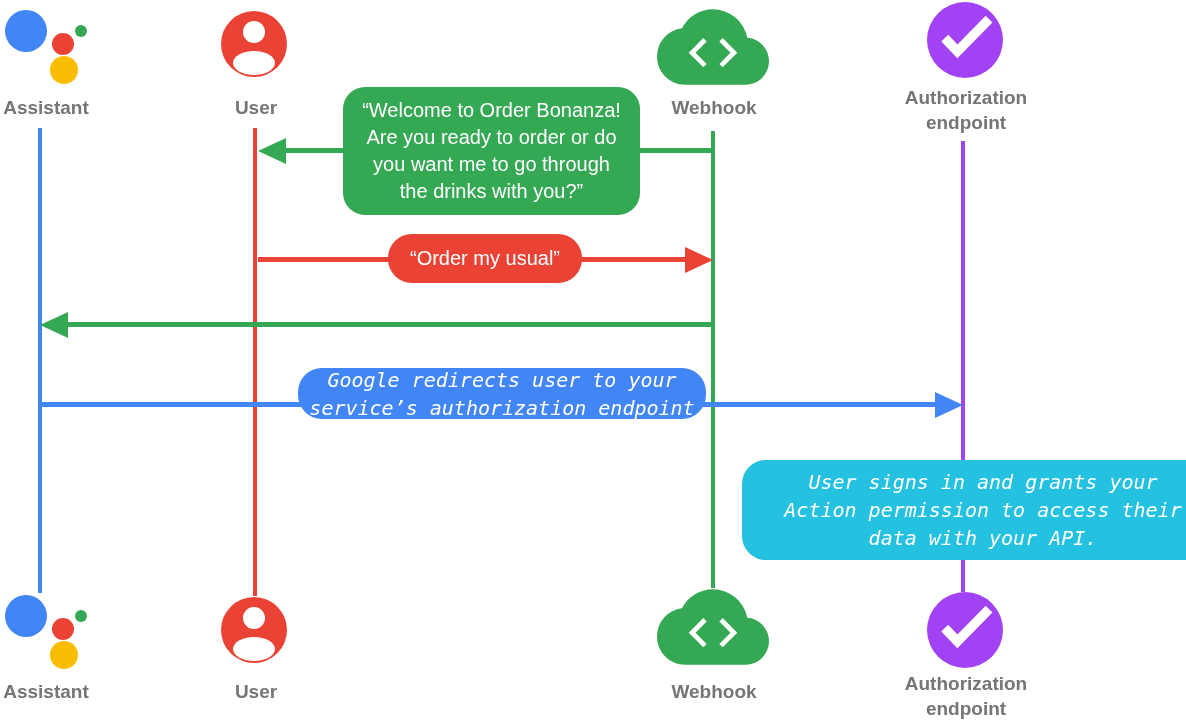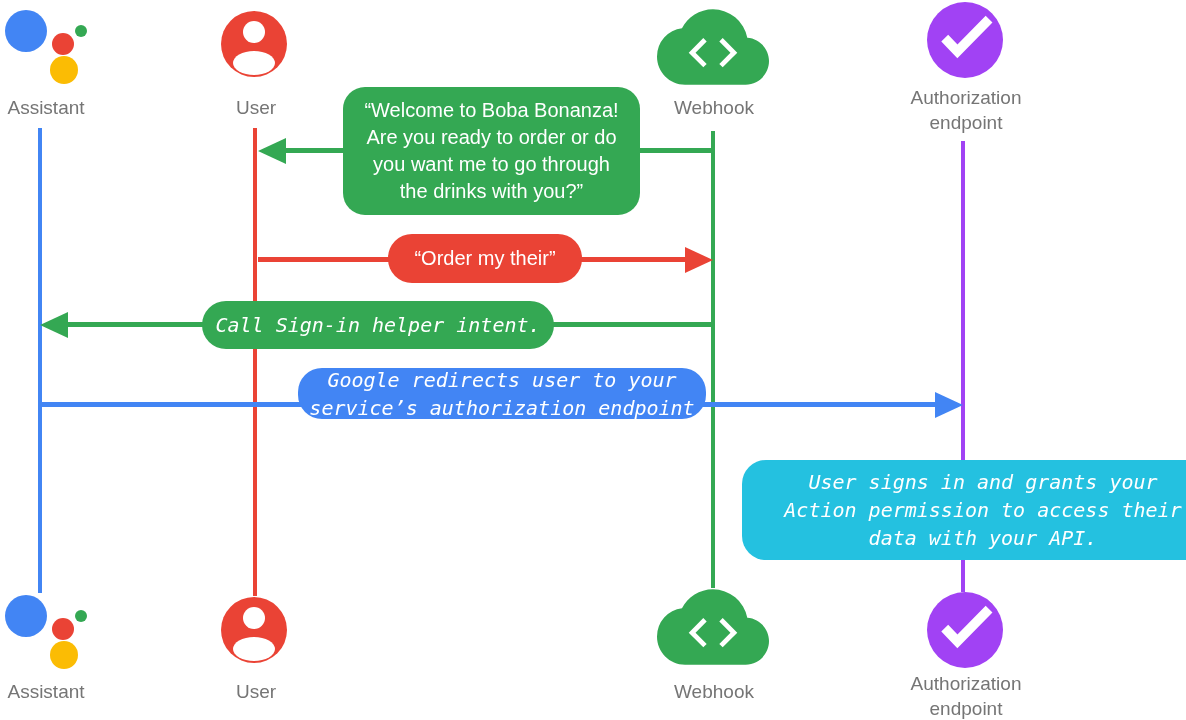--- a/index.html
+++ b/index.html
@@ -55,21 +55,21 @@
   .pos-assistant-bot { left:2px;   top:591px; }
   .pos-user-top      { left:221px; top:11px; }
   .pos-user-bot      { left:221px; top:597px; }
   .pos-webhook-top   { left:657px; top:7px; }
   .pos-webhook-bot   { left:657px; top:587px; }
   .pos-auth-top      { left:927px; top:2px; }
   .pos-auth-bot      { left:927px; top:592px; }
   
   .actor-label {
     position:absolute; z-index:2; transform:translateX(-50%);
-    font-weight:400; font-size:19px; line-height:25px; color:var(--label_gray);
+    font-weight:700; font-size:19px; line-height:25px; color:var(--label_gray);
     text-align:center; white-space:pre-line;
   }
   .lbl-assistant-top { left:46px;  top:95px; }
   .lbl-user-top      { left:256px; top:95px; }
   .lbl-webhook-top   { left:714px; top:95px; }
   .lbl-auth-top      { left:966px; top:85px; }
   .lbl-assistant-bot { left:46px;  top:679px; }
   .lbl-user-bot      { left:256px; top:679px; }
   .lbl-webhook-bot   { left:714px; top:679px; }
   .lbl-auth-bot      { left:966px; top:671px; }
@@ -89,26 +89,25 @@
 
   <div class="msg-line a2-line"></div>
   <div class="head head-right a2-head"></div>
 
   <div class="msg-line a3-line"></div>
   <div class="head head-left a3-head"></div>
 
   <div class="msg-line a4-line"></div>
   <div class="head head-right a4-head"></div>
 
-  <div class="bubble sans b-welcome">“Welcome to Boba Bonanza!
+  <div class="bubble sans b-welcome">“Welcome to Order Bonanza!
 Are you ready to order or do
 you want me to go through
 the drinks with you?”</div>
-  <div class="bubble sans b-order">“Order my their”</div>
-  <div class="bubble mono b-signin">Call Sign-in helper intent.</div>
+  <div class="bubble sans b-order">“Order my usual”</div>
   <div class="bubble mono b-redirect">Google redirects user to your
 service’s authorization endpoint</div>
   <div class="bubble mono b-grant">User signs in and grants your
 Action permission to access their
 data with your API.</div>
 
   <div class="actor-icon assistant-logo pos-assistant-top">
     <span class="al-circle al-blue"></span>
     <span class="al-circle al-red"></span>
     <span class="al-circle al-green"></span>

